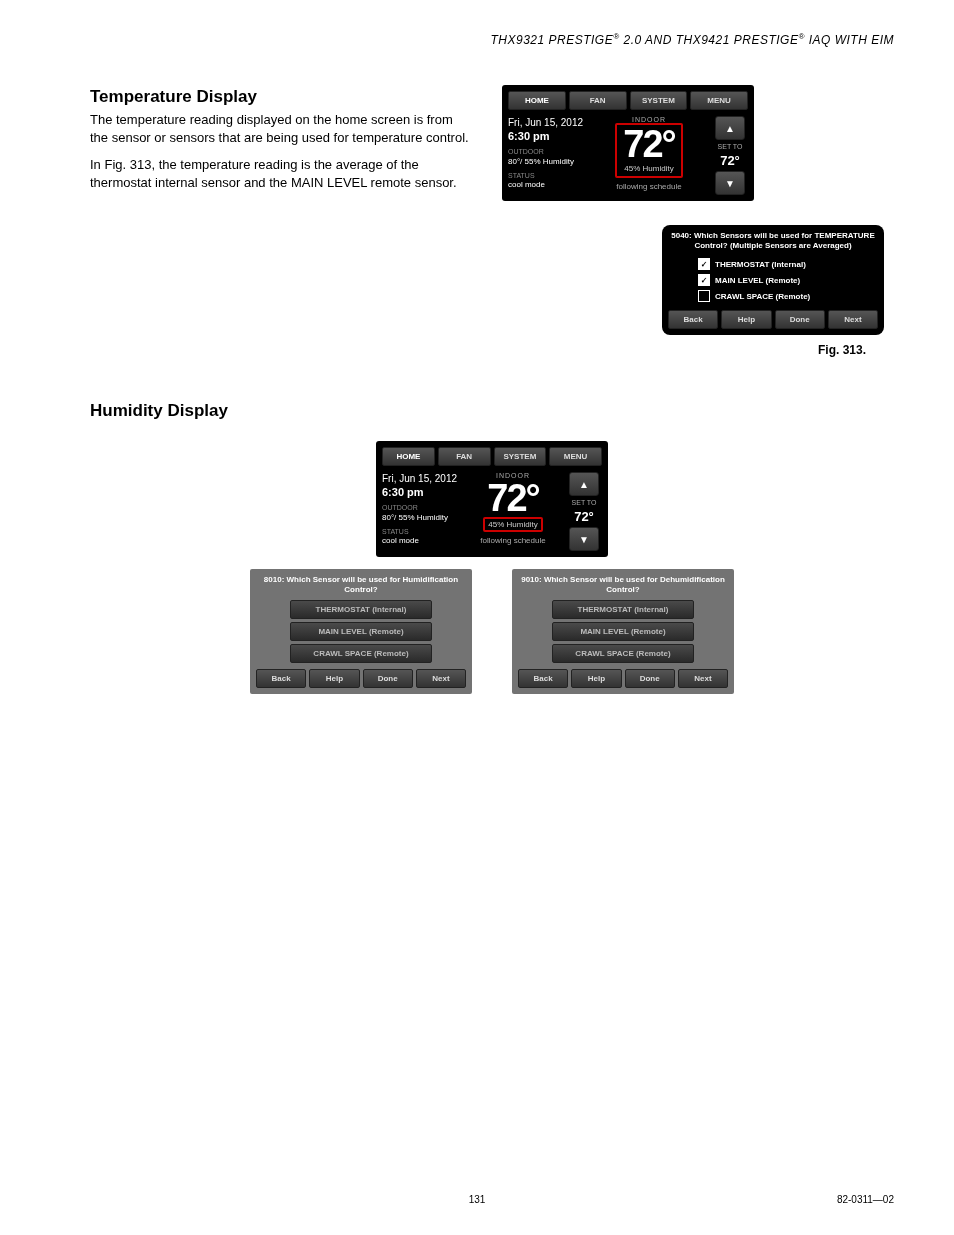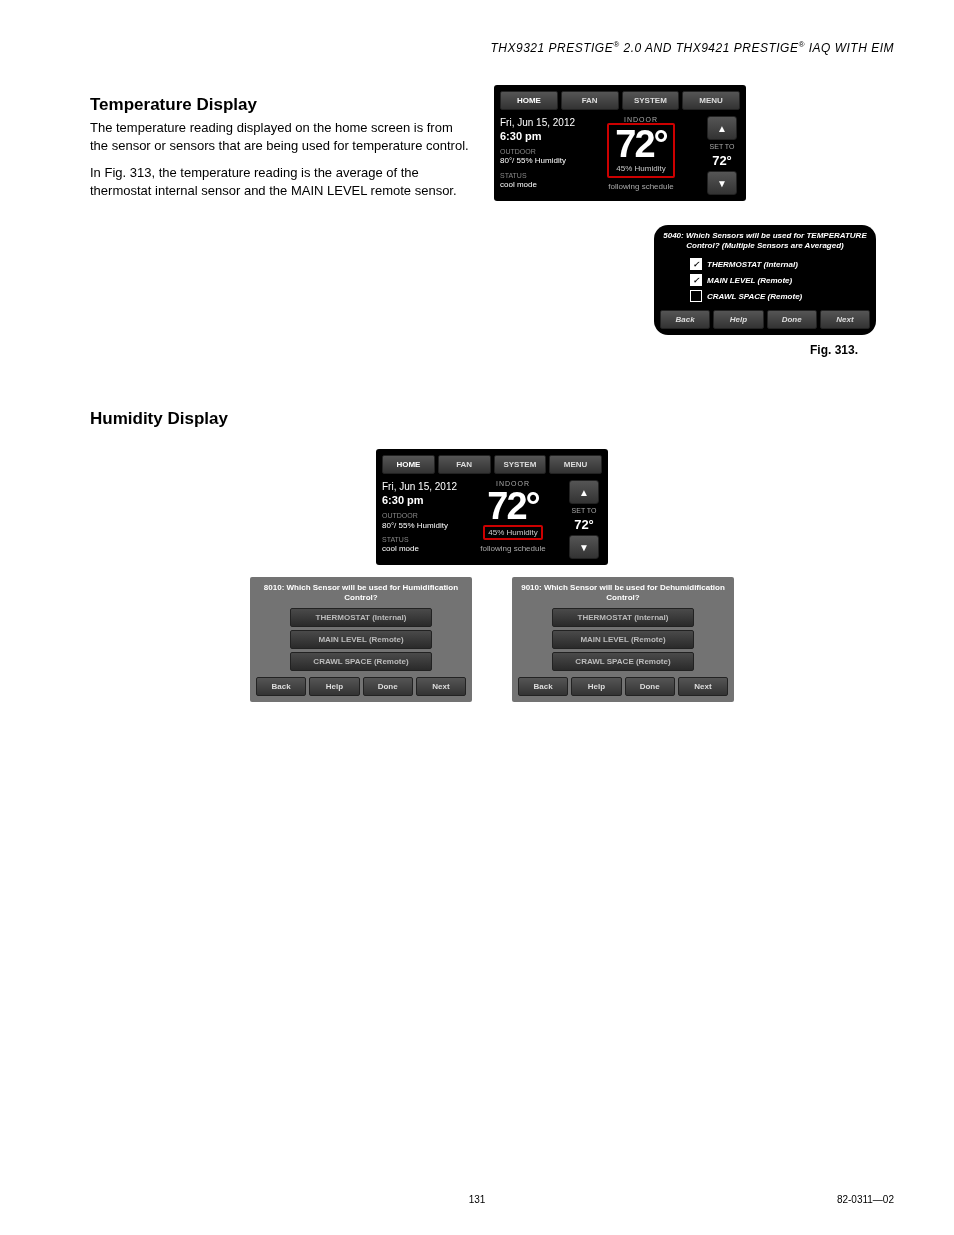--- a/index.html
+++ b/index.html
@@ -4,21 +4,21 @@
 <style>
   body {
     margin: 0;
     padding: 0;
     background: #fff;
     font-family: Arial, Helvetica, sans-serif;
     color: #000;
     width: 954px;
   }
   .page {
-    padding: 40px 60px 40px 90px;
+    padding: 32px 60px 40px 90px;
     box-sizing: border-box;
     position: relative;
     min-height: 1235px;
   }
   .header-right {
     text-align: right;
     font-style: italic;
     font-size: 12px;
     letter-spacing: 0.5px;
     margin-bottom: 30px;
@@ -30,21 +30,21 @@
     margin: 10px 0 4px 0;
   }
   .body-text {
     font-size: 13px;
     line-height: 1.35;
     max-width: 380px;
     margin-bottom: 10px;
   }
   .body-text.wide { max-width: 800px; }
 
-  .row1 { display: flex; align-items: flex-start; gap: 4px; }
+  .row1 { display: flex; align-items: flex-end; gap: 12px; }
   .col-left { flex: 0 0 400px; }
   .col-right { flex: 1; position: relative; }
 
   
   .thermo {
     width: 240px;
     background: #000;
     border-radius: 3px;
     padding: 6px;
     color: #fff;
@@ -121,25 +121,24 @@
     display:flex; align-items:center; justify-content:center;
     font-size:10px;
   }
   .setto { font-size:7px; color:#aaa; text-align:center; line-height:1;}
   .setto-val { font-size:13px; font-weight:bold; color:#fff;}
 
   
   .sensor-panel {
     width: 210px;
     background: #000;
-    border-radius: 14px;
+    border-radius: 8px;
     padding: 6px;
     color:#fff;
     font-size:8px;
-    font-style:italic;
   }
   .sensor-q {
     font-weight:bold;
     text-align:center;
     font-size:8px;
     margin-bottom:8px;
     line-height:1.2;
   }
   .sensor-row {
     display:flex; align-items:center; gap:5px;

